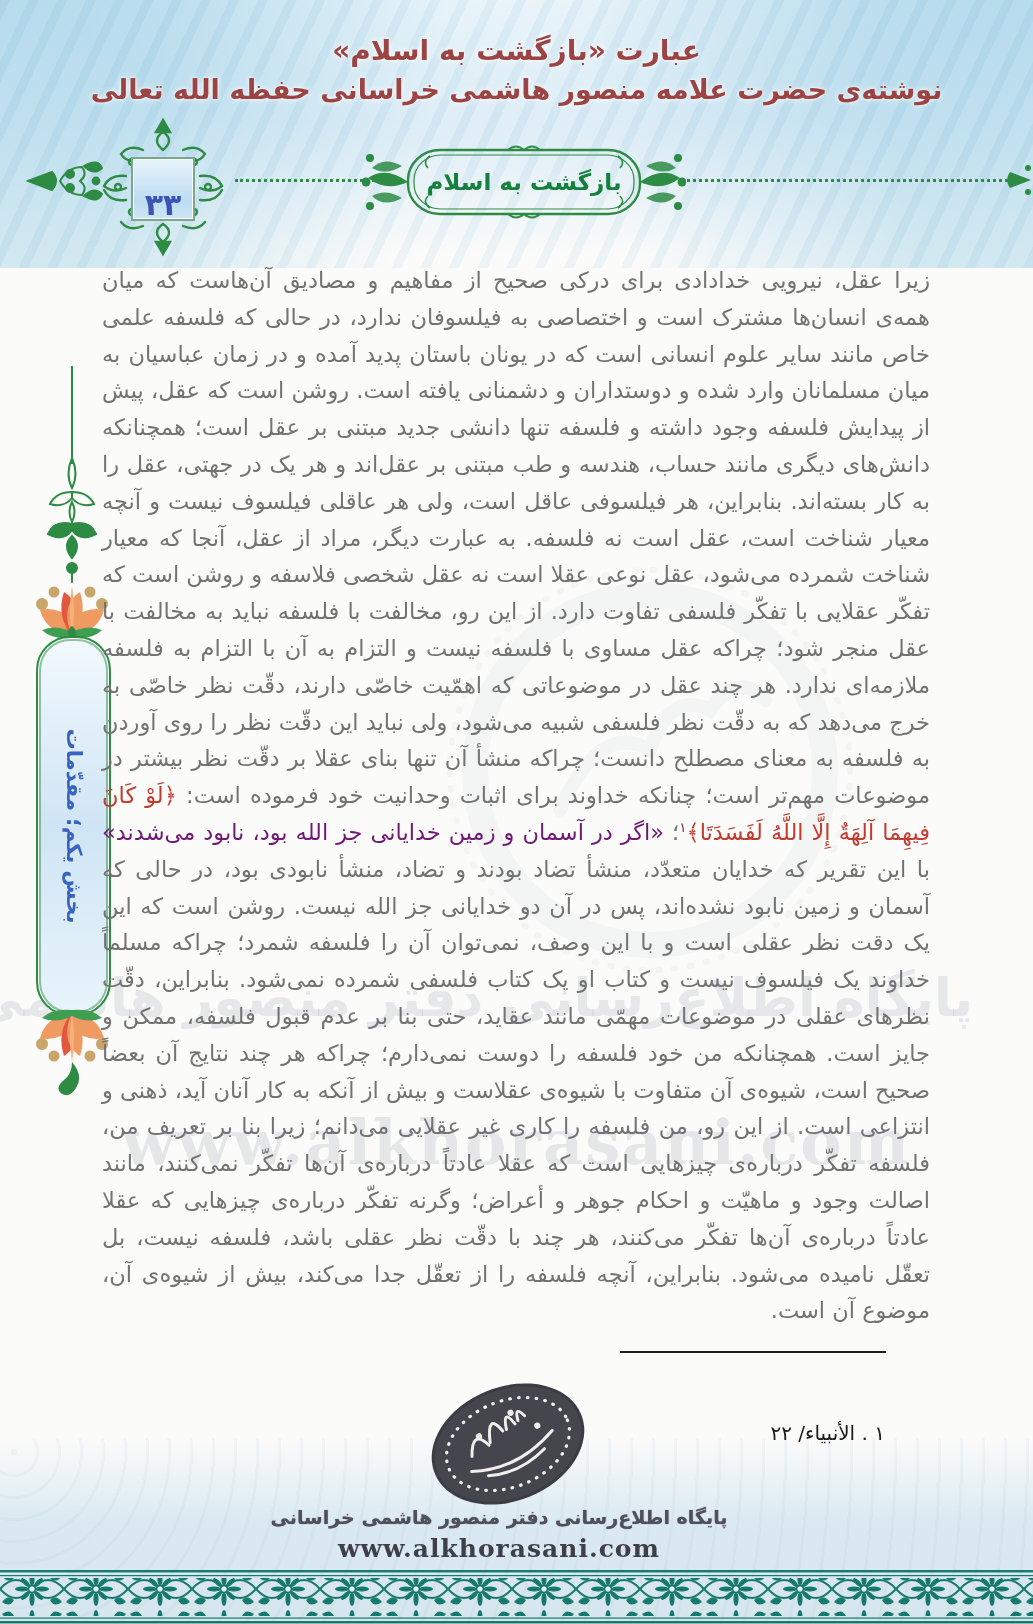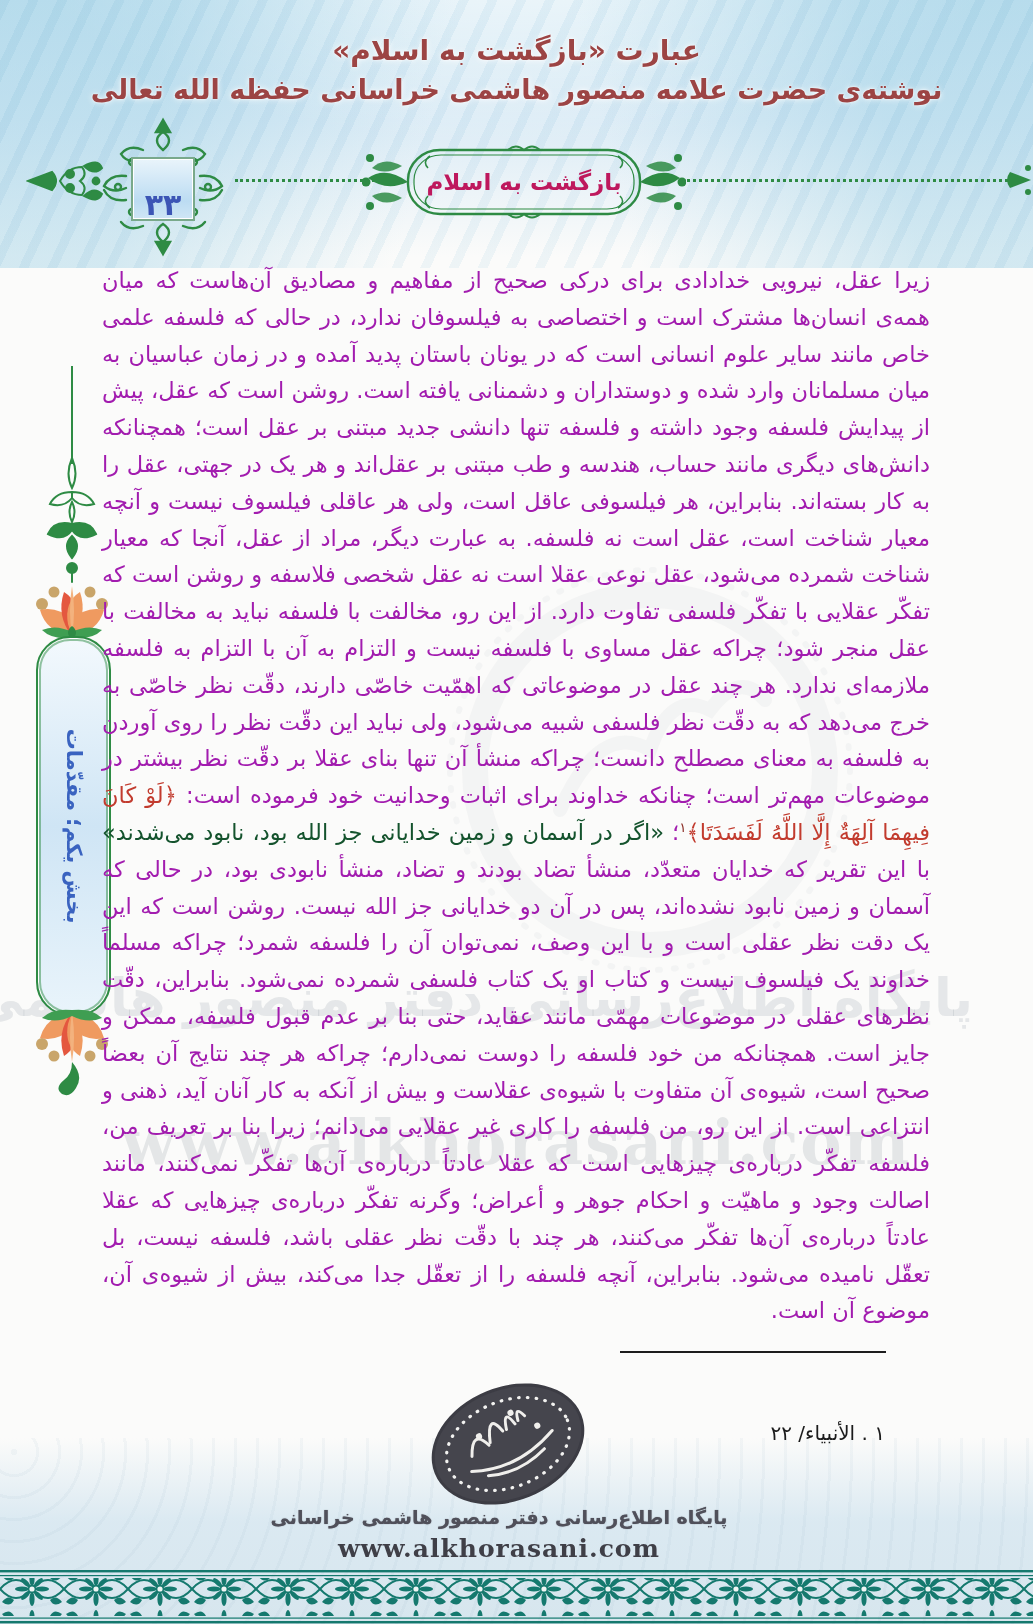--- a/index.html
+++ b/index.html
@@ -38,38 +38,38 @@
   .dotted{position:absolute;top:179px;height:0;border-top:3px dotted #2e8b44;}
   .dot-left{left:235px;width:140px;}
   .dot-right{left:680px;width:328px;}
   .pn-box{position:absolute;left:131px;top:157px;width:60px;height:60px;
     background:linear-gradient(180deg,#e9f4fb 0%,#bcdcf2 70%,#cfe6f5 100%);
     border:2px solid #79a98b;box-shadow:0 0 0 1px #fff inset;
     display:flex;align-items:center;justify-content:center;}
   .pn-num{font-size:30px;font-weight:bold;color:#3c55b5;line-height:1;margin-top:32px;}
   .cartouche-text{position:absolute;left:408px;top:146px;width:232px;height:72px;
     display:flex;align-items:center;justify-content:center;
-    font-size:23px;font-weight:bold;color:#be185d;}
+    font-size:23px;font-weight:bold;color:#15803d;}
   .ornament{position:absolute;}
   
   .sb-stem{position:absolute;left:71px;top:366px;width:2px;height:98px;background:#2e8b44;}
   .sb-cartouche{position:absolute;left:36px;top:636px;width:71px;height:376px;
     border:2px solid #2e8b44;border-radius:34px;
     box-shadow:0 0 0 1px #fff inset,0 0 0 3px rgba(46,139,68,.5) inset;
     background:linear-gradient(180deg,#f3f9fd 0%,#cfe5f5 50%,#e9f4fb 100%);}
   .section-label{position:absolute;top:50%;left:50%;
     transform:translate(-50%,-50%) rotate(90deg);white-space:nowrap;
     font-size:21px;font-weight:bold;color:#3a63c0;}
   
   .body-text{position:absolute;right:103px;top:262px;width:828px;
     font-size:22.5px;line-height:36.8px;color:#1b1b1b;
     text-align:justify;text-align-last:right;}
   .seg-quran{color:#c23b2e;}
-  .seg-translation{color:#14532d;}
-  .seg-normal{color:#a21caf;}
+  .seg-translation{color:#701a75;}
+  .seg-normal{color:#737373;}
   sup.seg-footnote-ref{font-size:60%;color:#8c2f27;line-height:0;}
   
   .footnote-rule{position:absolute;left:620px;top:1351px;width:266px;height:2px;background:#1d1d1d;}
   .footnote{position:absolute;right:148px;top:1421px;font-size:20px;color:#1b1b1b;}
   
   .seal{position:absolute;left:426px;top:1382px;transform:rotate(-22deg);}
   .office-line{position:absolute;left:216px;width:566px;top:1506px;text-align:center;
     font-size:19px;font-weight:bold;color:#50505a;letter-spacing:.5px;
     text-shadow:0 0 1px rgba(80,80,90,.8);}
   .website{position:absolute;left:216px;width:566px;top:1534px;text-align:center;direction:ltr;

